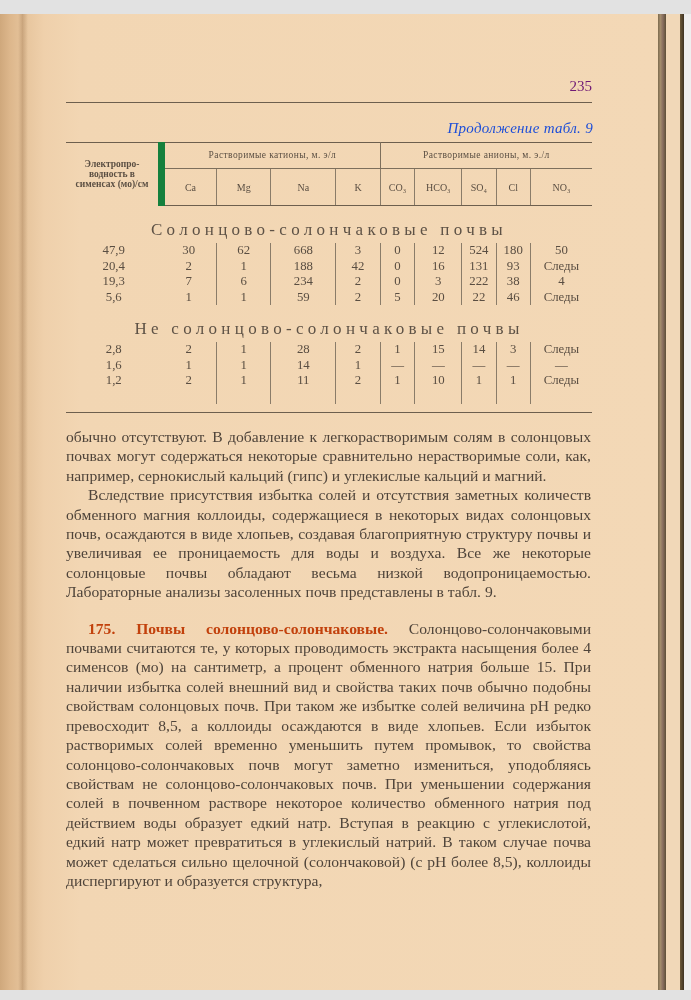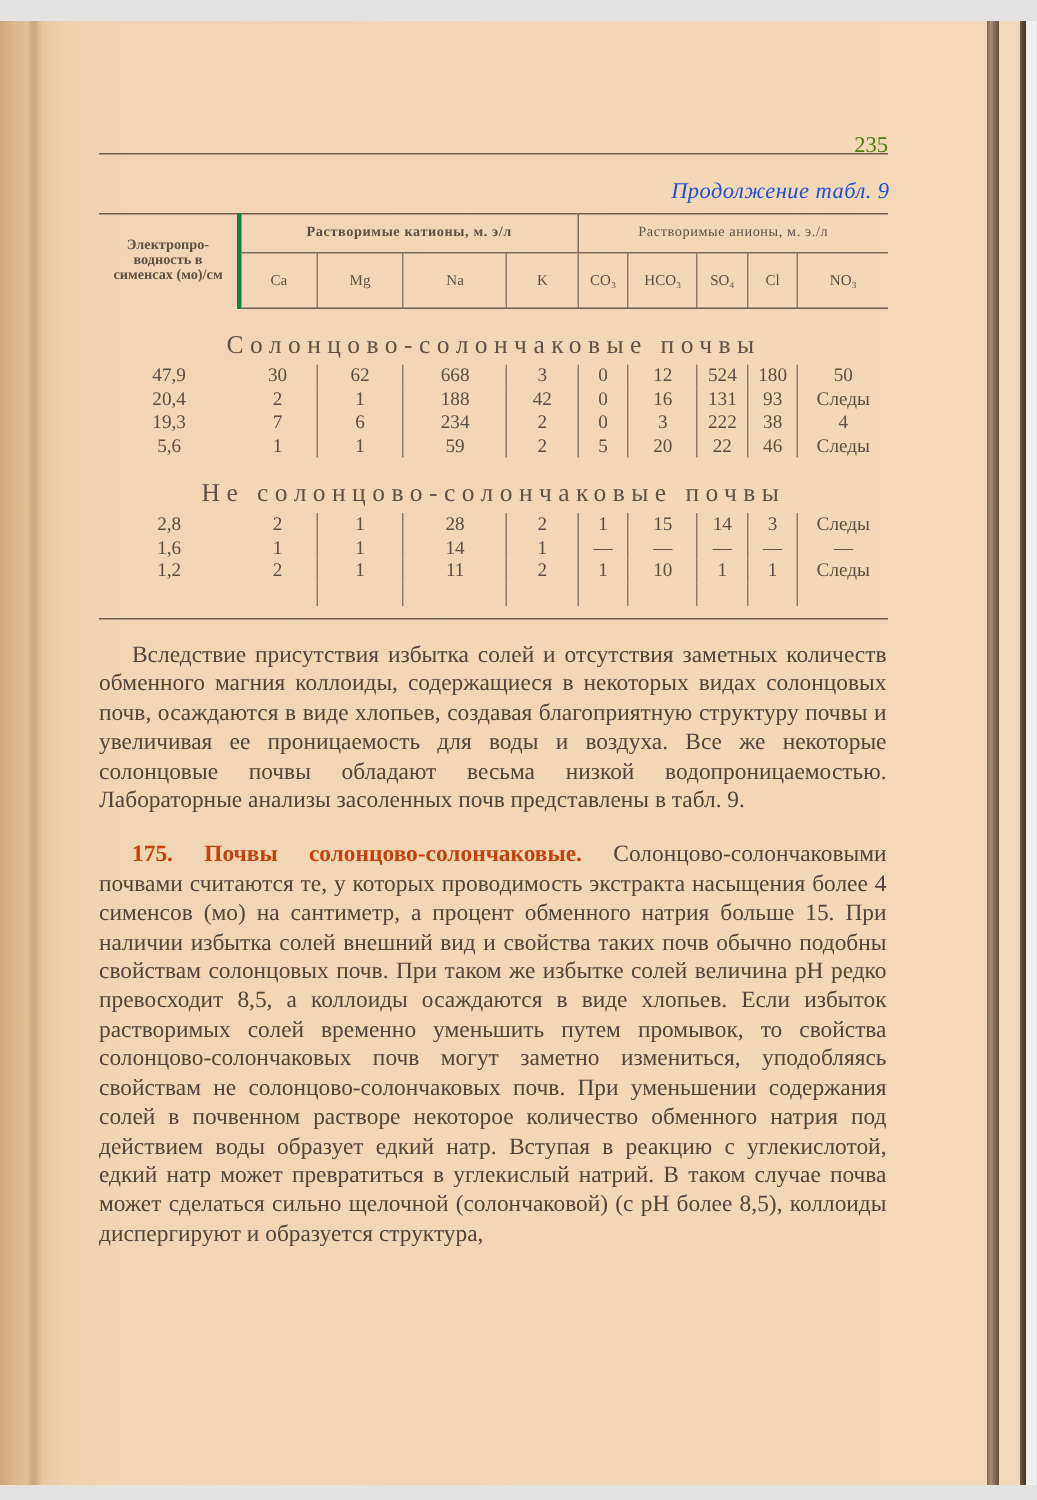--- a/index.html
+++ b/index.html
@@ -25,40 +25,40 @@
     .edge.e4 { left:684px; width:7px; background:#efefef; }
 
     .running-head {
       position:absolute; left:66px; top:78px; width:526px; height:22px;
     }
     .running-title {
       position:absolute; left:0; right:0; text-align:center; top:0;
       font-style:italic; font-size:14.5px; color:#4a3f33; letter-spacing:.4px;
     }
     .page-number {
-      position:absolute; right:0; top:11px; font-size:15px; color:#4d7c0f;
+      position:absolute; right:0; top:0; font-size:15px; color:#701a75;
     }
     .rule { position:absolute; height:1px; background:#6d5f4e; }
 
     .table-caption {
       position:absolute; right:98px; top:120px; font-style:italic;
       font-size:15px; color:#1d4ed8; letter-spacing:.3px;
     }
 
     table.data {
       position:absolute; left:66px; top:142px; width:526px;
       border-collapse:collapse; color:#5a4e42; font-size:12.8px;
     }
     table.data th { font-weight:normal; font-size:9.5px; color:#5b4f43; }
     .hdr-cond {
       width:88px; line-height:10px; font-weight:bold !important; text-align:center;
-      border-right:3px solid #15803d; padding:5px 2px;
+      border-right:7px solid #15803d; padding:5px 2px;
     }
     .hdr-group { height:24px; border-bottom:1px solid #7d6f5c; letter-spacing:.4px; }
-    .hdr-group.left { border-right:1px solid #7d6f5c;font-weight:bold; }
+    .hdr-group.left { border-right:1px solid #7d6f5c; }
     .hdr-sub { height:34px; font-size:10px !important; }
     .vline { border-right:1px solid #8a7c69; }
     .head-bottom td, .head-bottom th { border-bottom:1px solid #6d5f4e; }
     .section-title td {
       text-align:center; letter-spacing:4.3px; font-size:17px; color:#5e5246;
       padding-top:14px; padding-bottom:3px;
     }
     td.num { text-align:center; height:15.5px; line-height:15px; padding:0; }
     td.cond { text-align:center; }
     .table-bottom { position:absolute; left:66px; top:412px; width:526px; height:1px; background:#6d5f4e; }
@@ -212,15 +212,16 @@
         <td class="num vline"></td>
         <td class="num vline"></td>
         <td class="num vline"></td>
         <td class="num"></td>
       </tr>
   </tbody>
 </table>
 <div class="table-bottom"></div>
 
 <div class="body-text">
+  <p>обычно отсутствуют. В добавление к легкорастворимым солям в солонцовых почвах могут содержаться некоторые сравнительно нерастворимые соли, как, например, сернокислый кальций (гипс) и углекислые кальций и магний.</p>
   <p class="indent">Вследствие присутствия избытка солей и отсутствия заметных количеств обменного магния коллоиды, содержащиеся в некоторых видах солонцовых почв, осаждаются в виде хлопьев, создавая благоприятную структуру почвы и увеличивая ее проницаемость для воды и воздуха. Все же некоторые солонцовые почвы обладают весьма низкой водопроницаемостью. Лабораторные анализы засоленных почв представлены в табл. 9.</p>
   <p class="indent section-para"><span class="section-num">175.</span> <span class="section-heading">Почвы солонцово-солончаковые.</span> <span>Солонцово-солончаковыми почвами считаются те, у которых проводимость экстракта насыщения более 4 сименсов (мо) на сантиметр, а процент обменного натрия больше 15. При наличии избытка солей внешний вид и свойства таких почв обычно подобны свойствам солонцовых почв. При таком же избытке солей величина pH редко превосходит 8,5, а коллоиды осаждаются в виде хлопьев. Если избыток растворимых солей временно уменьшить путем промывок, то свойства солонцово-солончаковых почв могут заметно измениться, уподобляясь свойствам не солонцово-солончаковых почв. При уменьшении содержания солей в почвенном растворе некоторое количество обменного натрия под действием воды образует едкий натр. Вступая в реакцию с углекислотой, едкий натр может превратиться в углекислый натрий. В таком случае почва может сделаться сильно щелочной (солончаковой) (с pH более 8,5), коллоиды диспергируют и образуется структура,</span></p>
 </div>
 
 </body></html>

